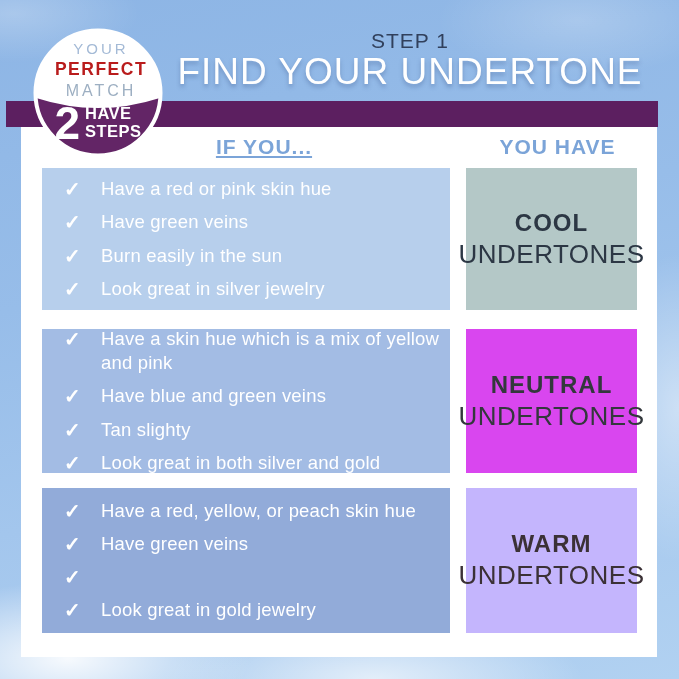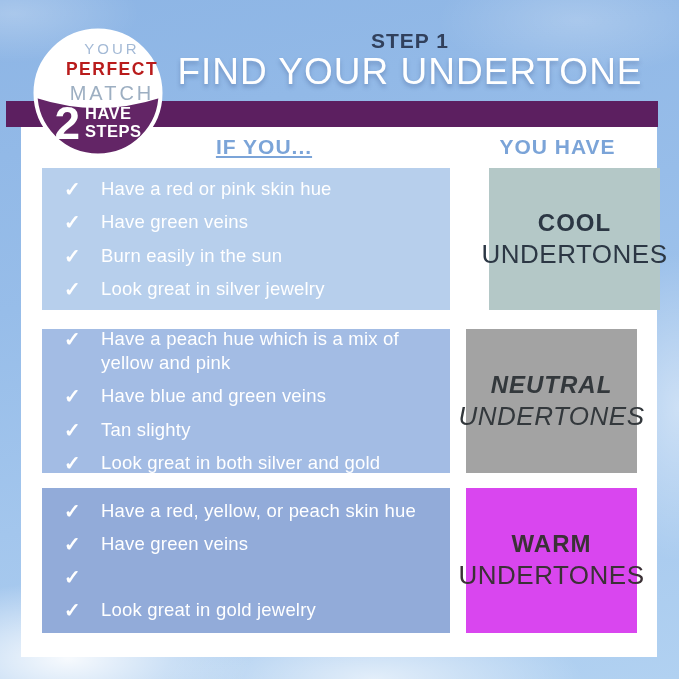--- a/index.html
+++ b/index.html
@@ -15,47 +15,47 @@
       radial-gradient(ellipse 260px 110px at 10% 97%, rgba(255,255,255,.9), rgba(255,255,255,0) 70%),
       radial-gradient(ellipse 300px 90px at 55% 100%, rgba(255,255,255,.65), rgba(255,255,255,0) 70%),
       radial-gradient(ellipse 120px 220px at 100% 60%, rgba(255,255,255,.45), rgba(255,255,255,0) 70%),
       radial-gradient(ellipse 200px 80px at 85% 3%, rgba(255,255,255,.22), rgba(255,255,255,0) 70%),
       radial-gradient(ellipse 180px 70px at 2% 2%, rgba(255,255,255,.25), rgba(255,255,255,0) 70%),
       linear-gradient(168deg, #8db5e5 0%, #97bde9 38%, #a3c6ed 65%, #b1d1f1 100%);
   }
   
   .step-label {
     position:absolute; left:170px; top:29px; width:480px;
-    text-align:center; font-size:21px; font-weight:bold;
+    text-align:center; font-size:21px; font-weight:normal;
     letter-spacing:1px; color:#31405c;
   }
   .page-title {
     position:absolute; left:150px; top:51px; width:520px;
     text-align:center; font-size:37px; font-weight:normal;
     letter-spacing:1px; color:#ffffff;
     text-shadow:0 3px 4px rgba(70,100,150,0.45);
   }
   .purple-bar {
     position:absolute; left:6px; top:101px; width:652px; height:26px;
     background:#5c1f60;
   }
   .panel {
     position:absolute; left:21px; top:127px; width:636px; height:530px;
     background:#ffffff;
   }
   
   .badge { position:absolute; left:30px; top:25px; width:136px; height:136px; z-index:5; }
   .badge svg { position:absolute; inset:0; }
   .badge-top {
-    position:absolute; left:14px; top:15px; width:136px;
+    position:absolute; left:3px; top:15px; width:136px;
     text-align:center; line-height:1.25;
   }
   .badge-your  { font-size:15px; letter-spacing:3px; color:#a4bad6; }
   .badge-perfect { font-size:17.5px; font-weight:bold; letter-spacing:1.5px; color:#b91c1c; }
-  .badge-match { font-size:20px; letter-spacing:3px; color:#9dafc2; }
+  .badge-match { font-size:16px; letter-spacing:3px; color:#9dafc2; }
   .badge-bottom {
     position:absolute; left:0; top:72px; width:136px; height:52px;
     display:flex; align-items:center; justify-content:center; gap:5px;
     color:#ffffff;
   }
   .badge-num { font-size:46px; font-weight:bold; line-height:1; }
   .badge-steps { font-size:16.5px; font-weight:bold; line-height:1.08; letter-spacing:.5px; text-align:left; }
   
   .col-header {
     position:absolute; top:135px; font-size:21px; font-weight:bold;
@@ -134,46 +134,46 @@
     <div class="criteria-item">
       <span class="check-icon">✓</span>
       <span>Burn easily in the sun</span>
     </div>
     <div class="criteria-item">
       <span class="check-icon">✓</span>
       <span>Look great in silver jewelry</span>
     </div>
   </div>
 </div>
-<div class="result-box row-0" style="background: rgb(180, 200, 199); color: rgb(44, 55, 68); margin-left: 23px;">
+<div class="result-box row-0" style="background: rgb(180, 200, 199); color: rgb(44, 55, 68);">
   <div class="tone-name">COOL</div>
   <div class="tone-suffix">UNDERTONES</div>
 </div>
 
 <div class="row-1">
   <div class="criteria-box" style="background: rgb(163, 188, 228);">
     <div class="criteria-item">
       <span class="check-icon">✓</span>
-      <span>Have a peach hue which is a mix of yellow and pink</span>
+      <span>Have a skin hue which is a mix of yellow and pink</span>
     </div>
     <div class="criteria-item">
       <span class="check-icon">✓</span>
       <span>Have blue and green veins</span>
     </div>
     <div class="criteria-item">
       <span class="check-icon">✓</span>
       <span>Tan slighty</span>
     </div>
     <div class="criteria-item">
       <span class="check-icon">✓</span>
       <span>Look great in both silver and gold</span>
     </div>
   </div>
 </div>
-<div class="result-box row-1" style="background: #a3a3a3; color: rgb(51, 56, 60); font-style: italic;">
+<div class="result-box row-1" style="background: #d946ef; color: rgb(51, 56, 60);">
   <div class="tone-name">NEUTRAL</div>
   <div class="tone-suffix">UNDERTONES</div>
 </div>
 
 <div class="row-2">
   <div class="criteria-box" style="background: rgb(146, 171, 217);">
     <div class="criteria-item">
       <span class="check-icon">✓</span>
       <span>Have a red, yellow, or peach skin hue</span>
     </div>
@@ -183,16 +183,16 @@
     </div>
     <div class="criteria-item">
       <span class="check-icon">✓</span>
     </div>
     <div class="criteria-item">
       <span class="check-icon">✓</span>
       <span>Look great in gold jewelry</span>
     </div>
   </div>
 </div>
-<div class="result-box row-2" style="background: #d946ef; color: rgb(59, 49, 54);">
+<div class="result-box row-2" style="background: #c4b5fd; color: rgb(59, 49, 54);">
   <div class="tone-name">WARM</div>
   <div class="tone-suffix">UNDERTONES</div>
 </div>
 
 </body></html>

